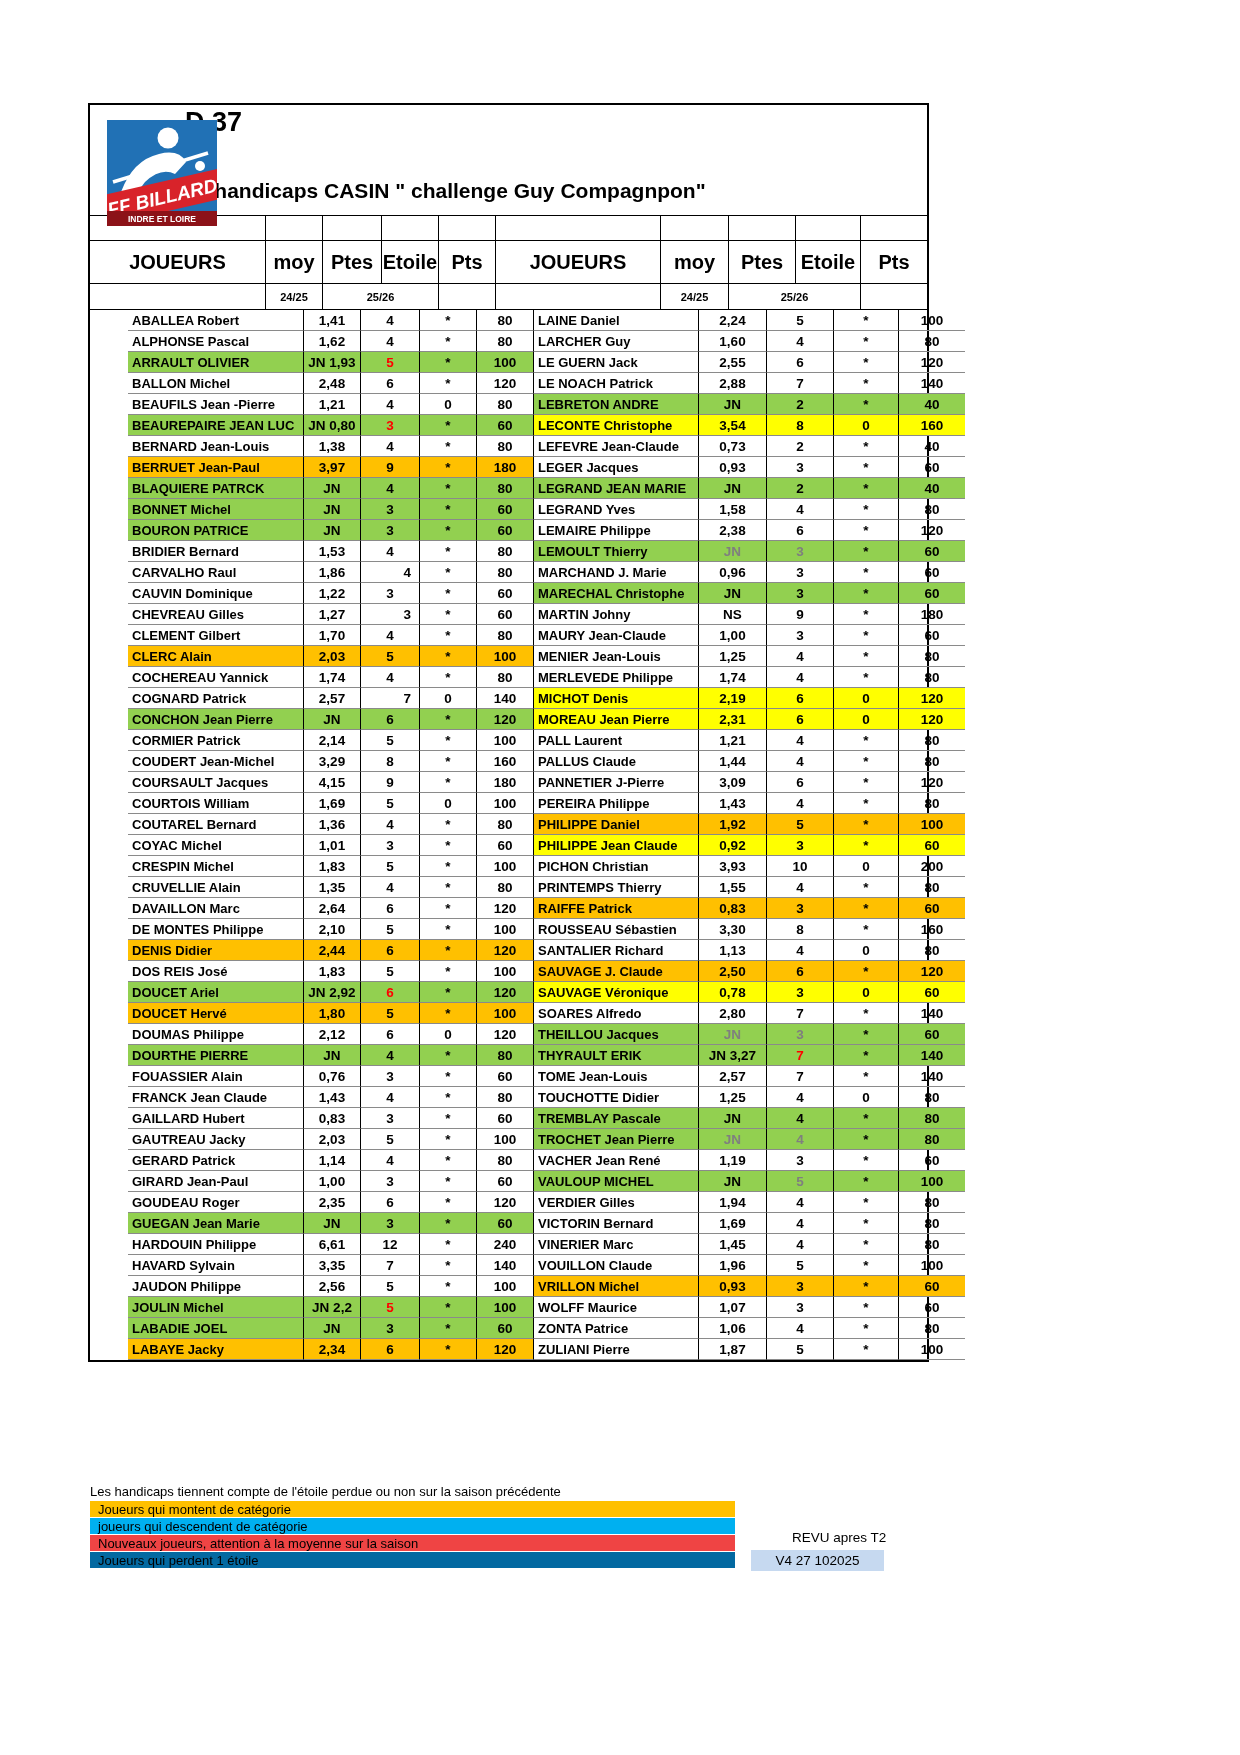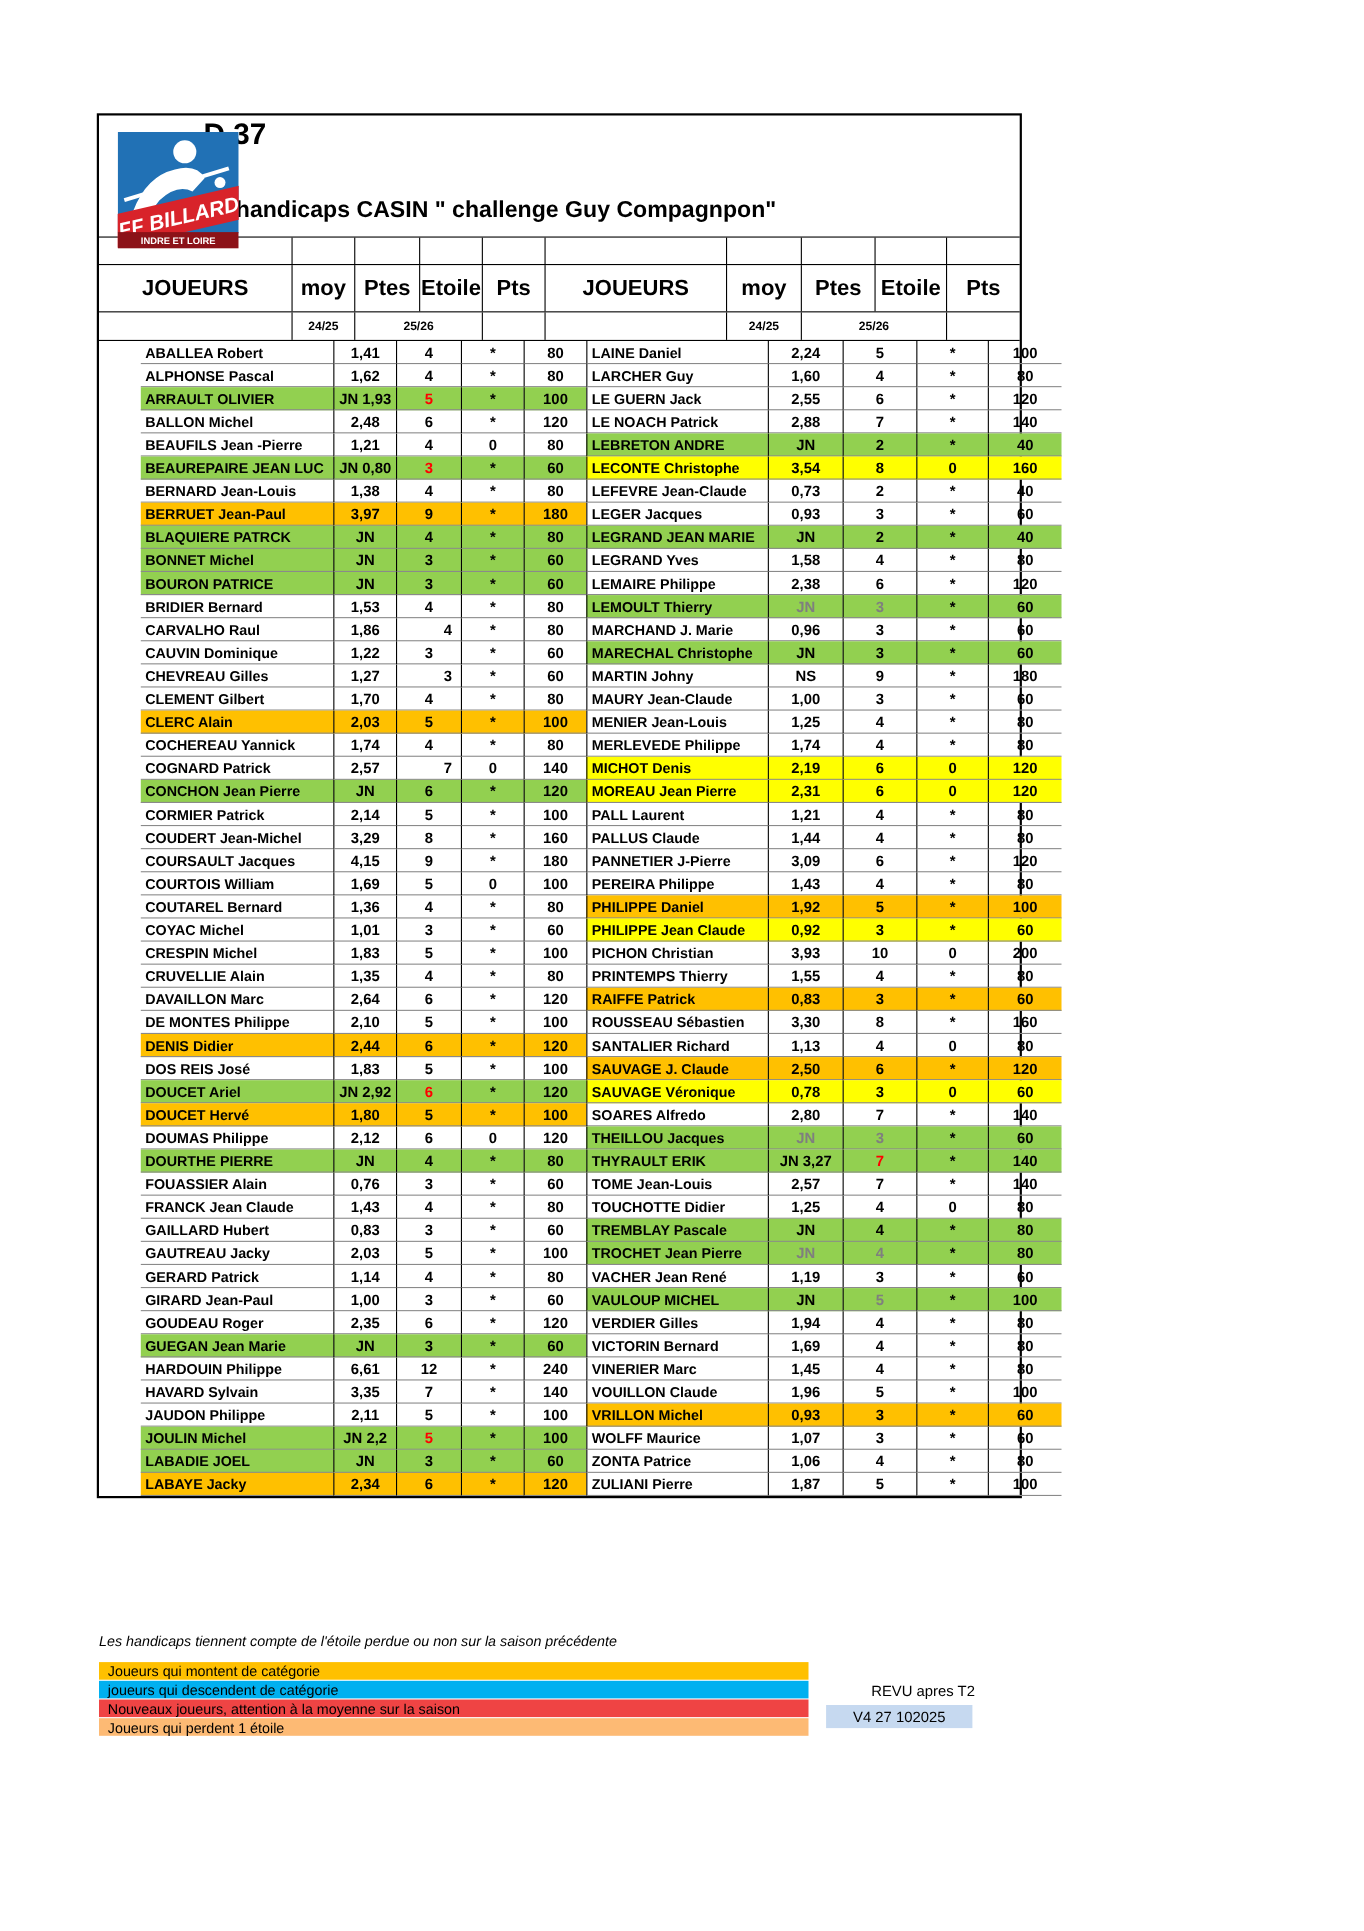--- a/index.html
+++ b/index.html
@@ -24,21 +24,21 @@
   .row .c{display:flex;align-items:center;border-bottom:1px solid #8a8a8a;}
   .name{padding-left:4px;font-weight:bold;font-size:13px;white-space:nowrap;}
   .num{justify-content:center;font-weight:bold;font-size:13.5px;}
   .ar{justify-content:flex-end;padding-right:8px;}
   .bg-g{background:var(--green);}
   .bg-o{background:var(--orange);}
   .bg-y{background:var(--yellow);}
   .red{color:var(--red);}
   .gray{color:var(--gray);}
   .legend{position:absolute;left:90px;top:1484px;width:645px;font-size:13px;}
-  .legend-note{height:17px;margin-bottom:10px;font-style:italic;}
+  .legend-note{height:17px;margin-bottom:0;}
   .legend-item{height:16px;margin-bottom:1px;padding-left:8px;display:flex;align-items:center;}
   .revu{position:absolute;left:792px;top:1530px;font-size:13.5px;}
   .version{position:absolute;left:751px;top:1550px;width:133px;height:21px;background:var(--verbg);
            display:flex;align-items:center;justify-content:center;font-size:13.5px;}
 </style>
 </head>
 <body>
 
 <div class="page">
 
@@ -651,21 +651,21 @@
           <div class="c num">*</div>
           <div class="c num">140</div>
           <div class="c name">VOUILLON Claude</div>
           <div class="c num">1,96</div>
           <div class="c num">5</div>
           <div class="c num">*</div>
           <div class="c num">100</div>
         </div>
         <div class="grid row">
           <div class="c name">JAUDON Philippe</div>
-          <div class="c num">2,11</div>
+          <div class="c num">2,56</div>
           <div class="c num">5</div>
           <div class="c num">*</div>
           <div class="c num">100</div>
           <div class="c name bg-o">VRILLON Michel</div>
           <div class="c num bg-o">0,93</div>
           <div class="c num bg-o">3</div>
           <div class="c num bg-o">*</div>
           <div class="c num bg-o">60</div>
         </div>
         <div class="grid row">
@@ -707,20 +707,20 @@
       </div>
 
   </div>
 
   <div class="legend">
     <div class="legend-note">Les handicaps tiennent compte de l'étoile perdue ou non sur la saison précédente</div>
     <div>
         <div class="legend-item" style="background: rgb(255, 192, 0);">Joueurs qui montent de catégorie</div>
         <div class="legend-item" style="background: rgb(0, 176, 240);">joueurs qui descendent de catégorie</div>
         <div class="legend-item" style="background: #ef4444;">Nouveaux joueurs, attention à la moyenne sur la saison</div>
-        <div class="legend-item" style="background: #fdba74;">Joueurs qui perdent 1 étoile</div>
+        <div class="legend-item" style="background: #0369a1;">Joueurs qui perdent 1 étoile</div>
       </div>
   </div>
 
   <div class="revu">REVU apres T2</div>
   <div class="version">V4 27 102025</div>
 
 </div>
 
 </body></html>

